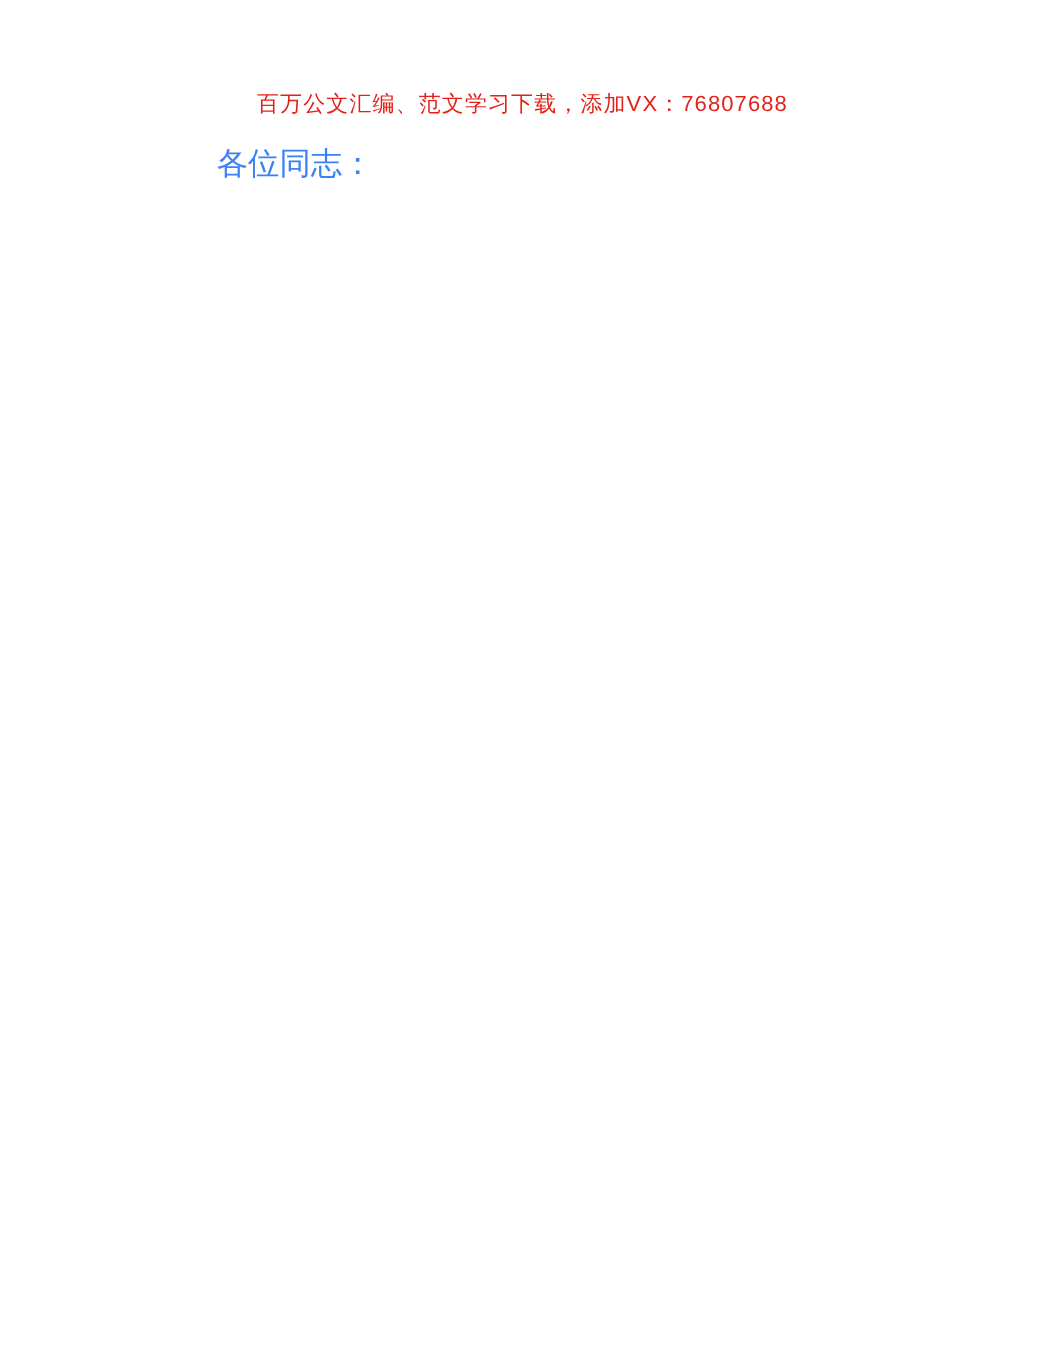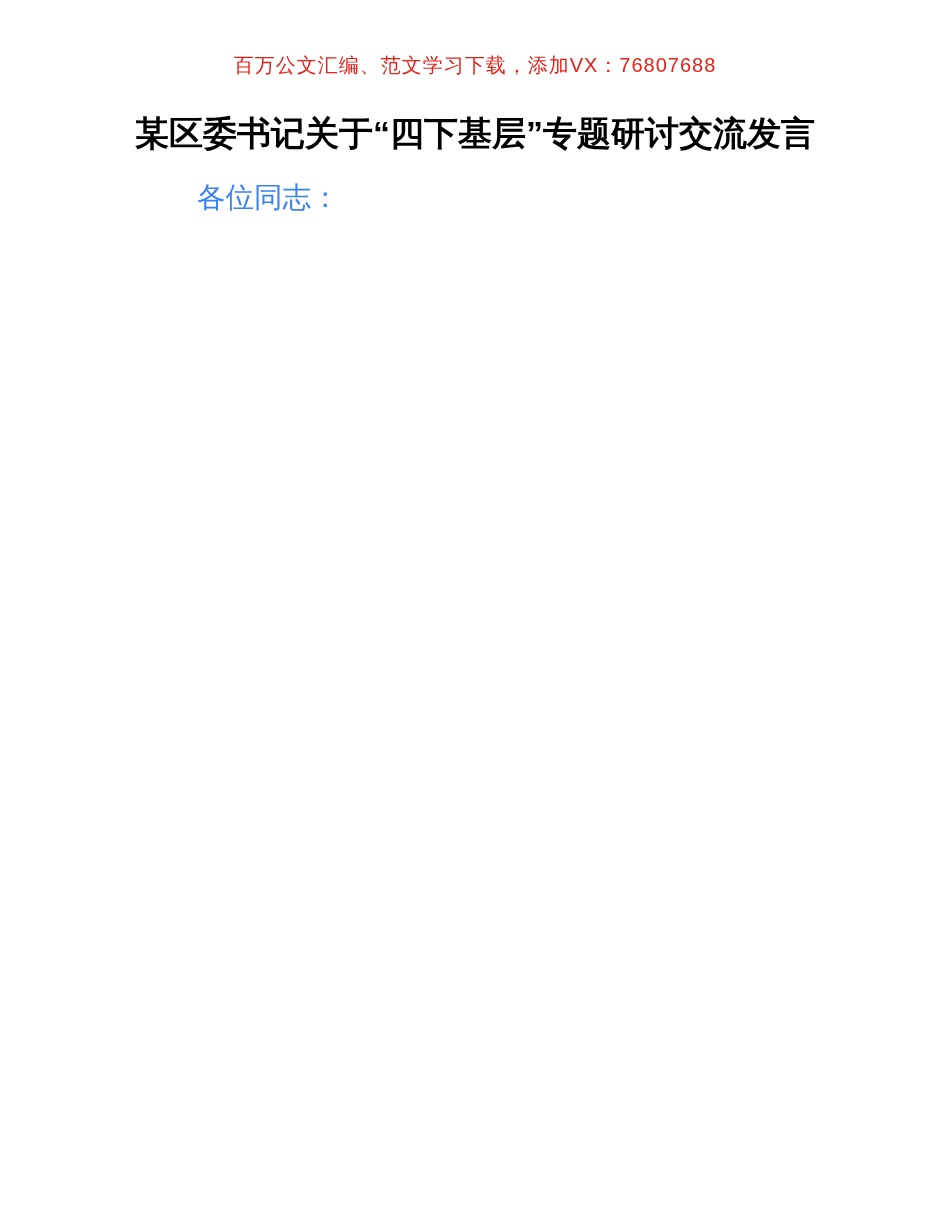--- a/index.html
+++ b/index.html
@@ -10,21 +10,21 @@
   .page {
     position: relative;
     width: 950px;
     height: 1230px;
     background: #ffffff;
     color: #000000;
     font-family: "Liberation Sans", sans-serif;
     overflow: hidden;
   }
   .watermark {
-    padding-top: 52px;
+    padding-top: 82px;
     text-align: center;
     font-size: 20px;
     line-height: 26px;
     color: #e42119;
     letter-spacing: 1px;
   }
   .doc-title {
     width: 700px;
     margin: 32px auto 0 auto;
     text-align: center;
@@ -50,21 +50,20 @@
     font-weight: normal;
   }
 </style>
 </head>
 <body>
 
 <div class="page">
 
   <div class="watermark">百万公文汇编、范文学习下载，添加VX：76807688</div>
 
-  <h1 class="doc-title">某区委书记关于“四下基层”专题研讨交流发言</h1>
 
   <div class="content">
 
     <p>各位同志：</p>
 
 
 
 
   </div>
 

